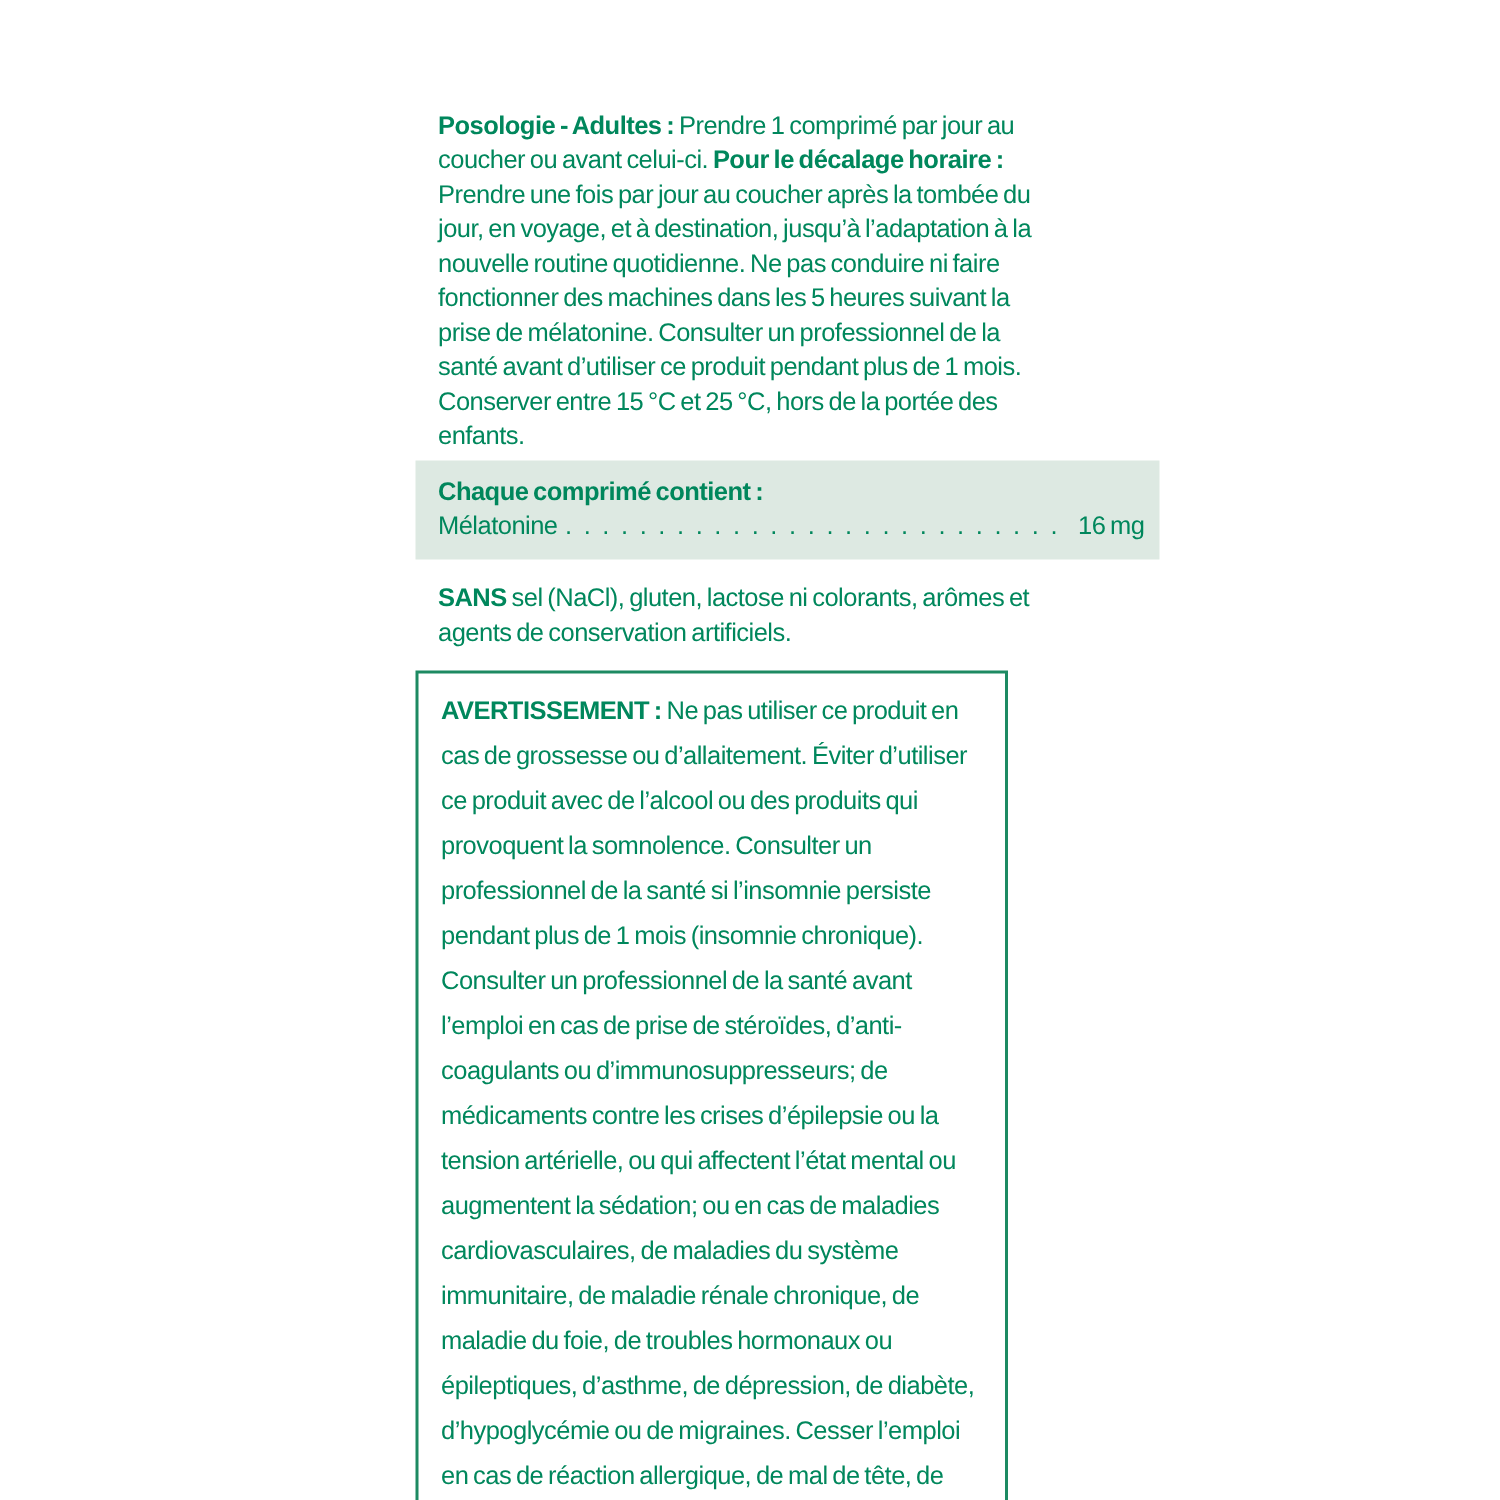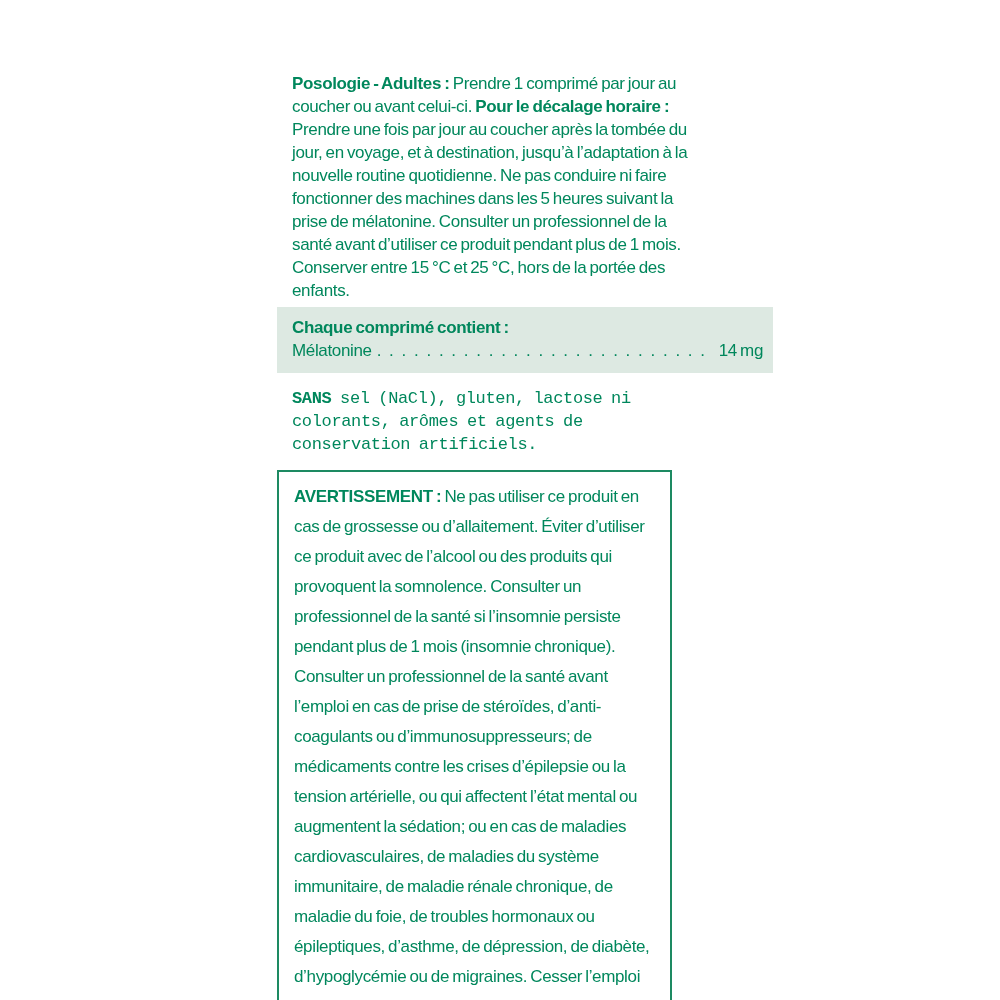--- a/index.html
+++ b/index.html
@@ -51,42 +51,42 @@
   }
   .dots {
     flex: 1;
     overflow: hidden;
     white-space: nowrap;
     margin: 0 5px;
     letter-spacing: 1.5px;
     word-spacing: 0;
   }
   .para-also { margin-bottom: 14px; }
-  .para-without { margin-bottom: 14px; font-family: Liberation Mono, monospace; }
+  .para-without { margin-bottom: 14px; }
   .warning-box {
     border: 2px solid var(--border-green);
     width: 395px;
     padding: 10px 14px 10px 15px;
     line-height: 30px;
   }
 </style>
 </head>
 <body>
 
 <div class="canvas">
   <div class="label-panel">
 
     <p class="para para-dosage"><span class="b">Posologie - Adultes : </span><span>Prendre 1 comprimé par jour au coucher ou avant celui-ci. </span><span class="b">Pour le décalage horaire : </span><span>Prendre une fois par jour au coucher après la tombée du jour, en voyage, et à destination, jusqu’à l’adaptation à la nouvelle routine quotidienne. Ne pas conduire ni faire fonctionner des machines dans les 5 heures suivant la prise de mélatonine. Consulter un professionnel de la santé avant d’utiliser ce produit pendant plus de 1 mois. Conserver entre 15 °C et 25 °C, hors de la portée des enfants.</span></p>
 
     <div class="highlight-box">
       <div class="b">Chaque comprimé contient :</div>
       <div class="dotted-row">
         <span>Mélatonine</span>
         <span class="dots">. . . . . . . . . . . . . . . . . . . . . . . . . . . . . . . . . . . . . . . . . . . . . . . .</span>
-        <span>14 mg</span>
+        <span>16 mg</span>
       </div>
     </div>
 
 
     <p class="para para-without"><span class="b">SANS</span><span> sel (NaCl), gluten, lactose ni colorants, arômes et agents de conservation artificiels.</span></p>
 
     <div class="warning-box"><span class="b">AVERTISSEMENT : </span><span>Ne pas utiliser ce produit en cas de grossesse ou d’allaitement. Éviter d’utiliser ce produit avec de l’alcool ou des produits qui provoquent la somnolence. Consulter un professionnel de la santé si l’insomnie persiste pendant plus de 1 mois (insomnie chronique). Consulter un professionnel de la santé avant l’emploi en cas de prise de stéroïdes, d’anti- coagulants ou d’immunosuppresseurs; de médicaments contre les crises d’épilepsie ou la tension artérielle, ou qui affectent l’état mental ou augmentent la sédation; ou en cas de maladies cardiovasculaires, de maladies du système immunitaire, de maladie rénale chronique, de maladie du foie, de troubles hormonaux ou épileptiques, d’asthme, de dépression, de diabète, d’hypoglycémie ou de migraines. Cesser l’emploi en cas de réaction allergique, de mal de tête, de confusion ou de nausée.</span></div>
 
   </div>
 </div>

